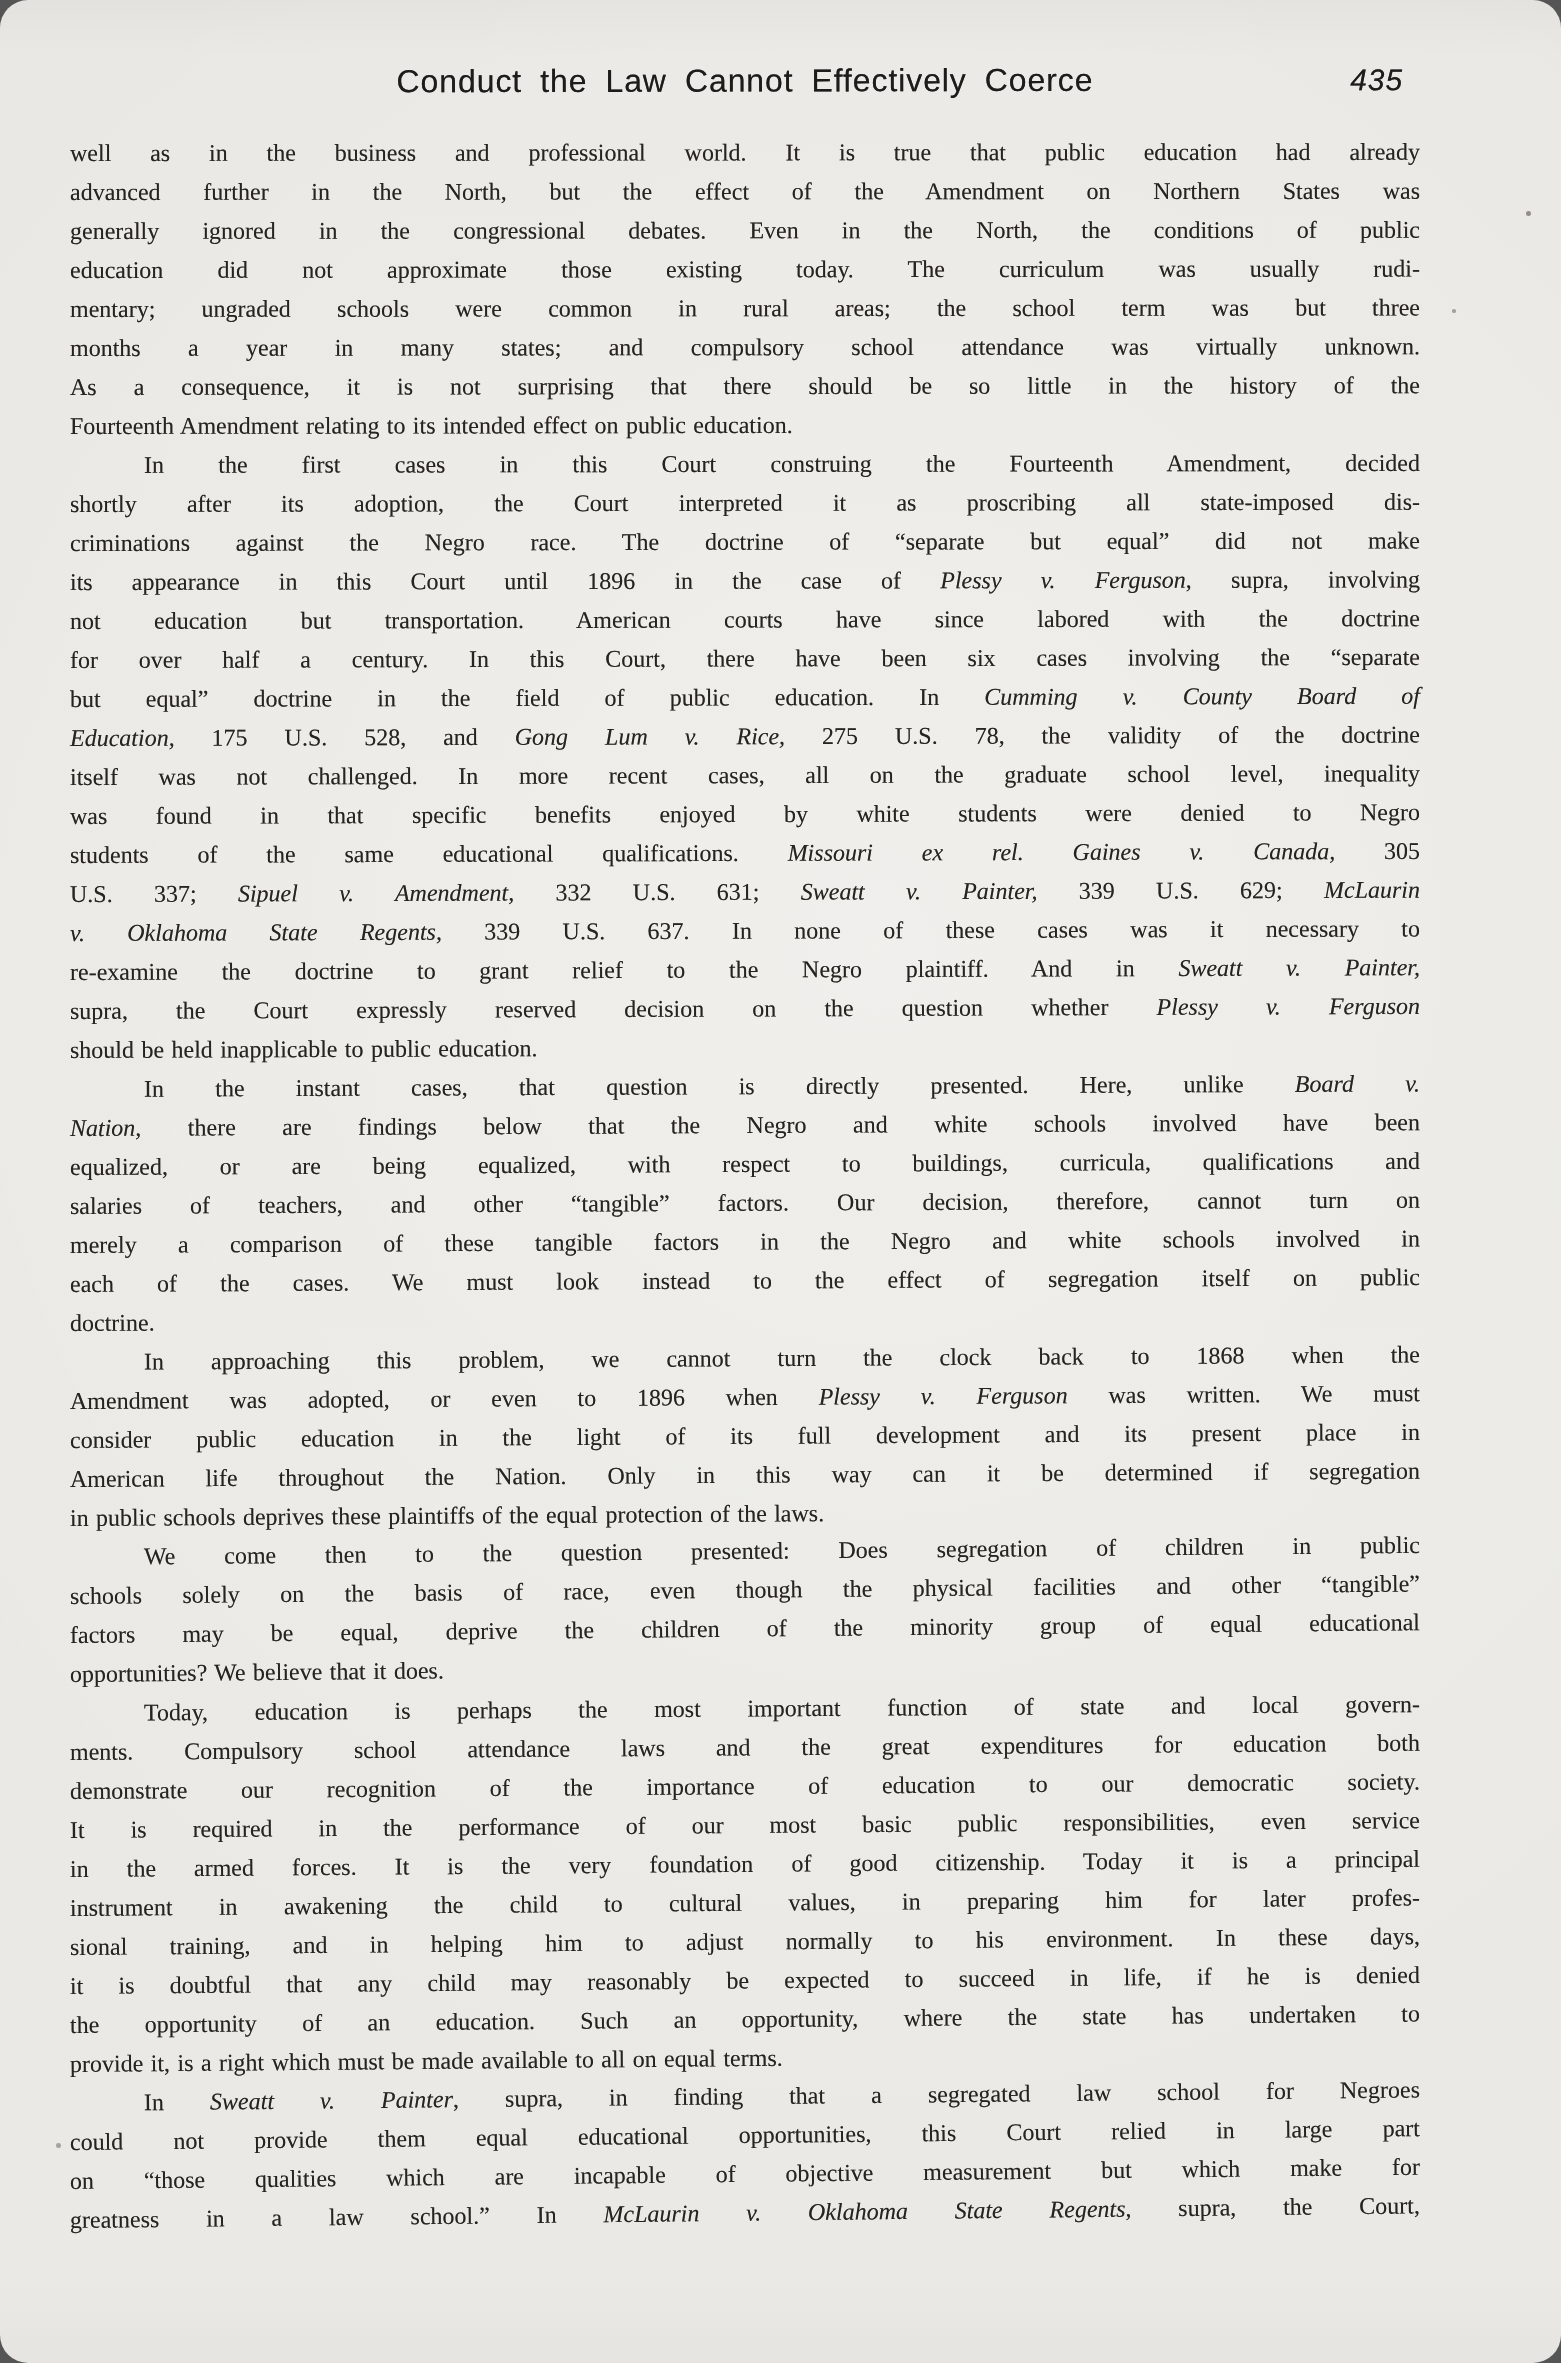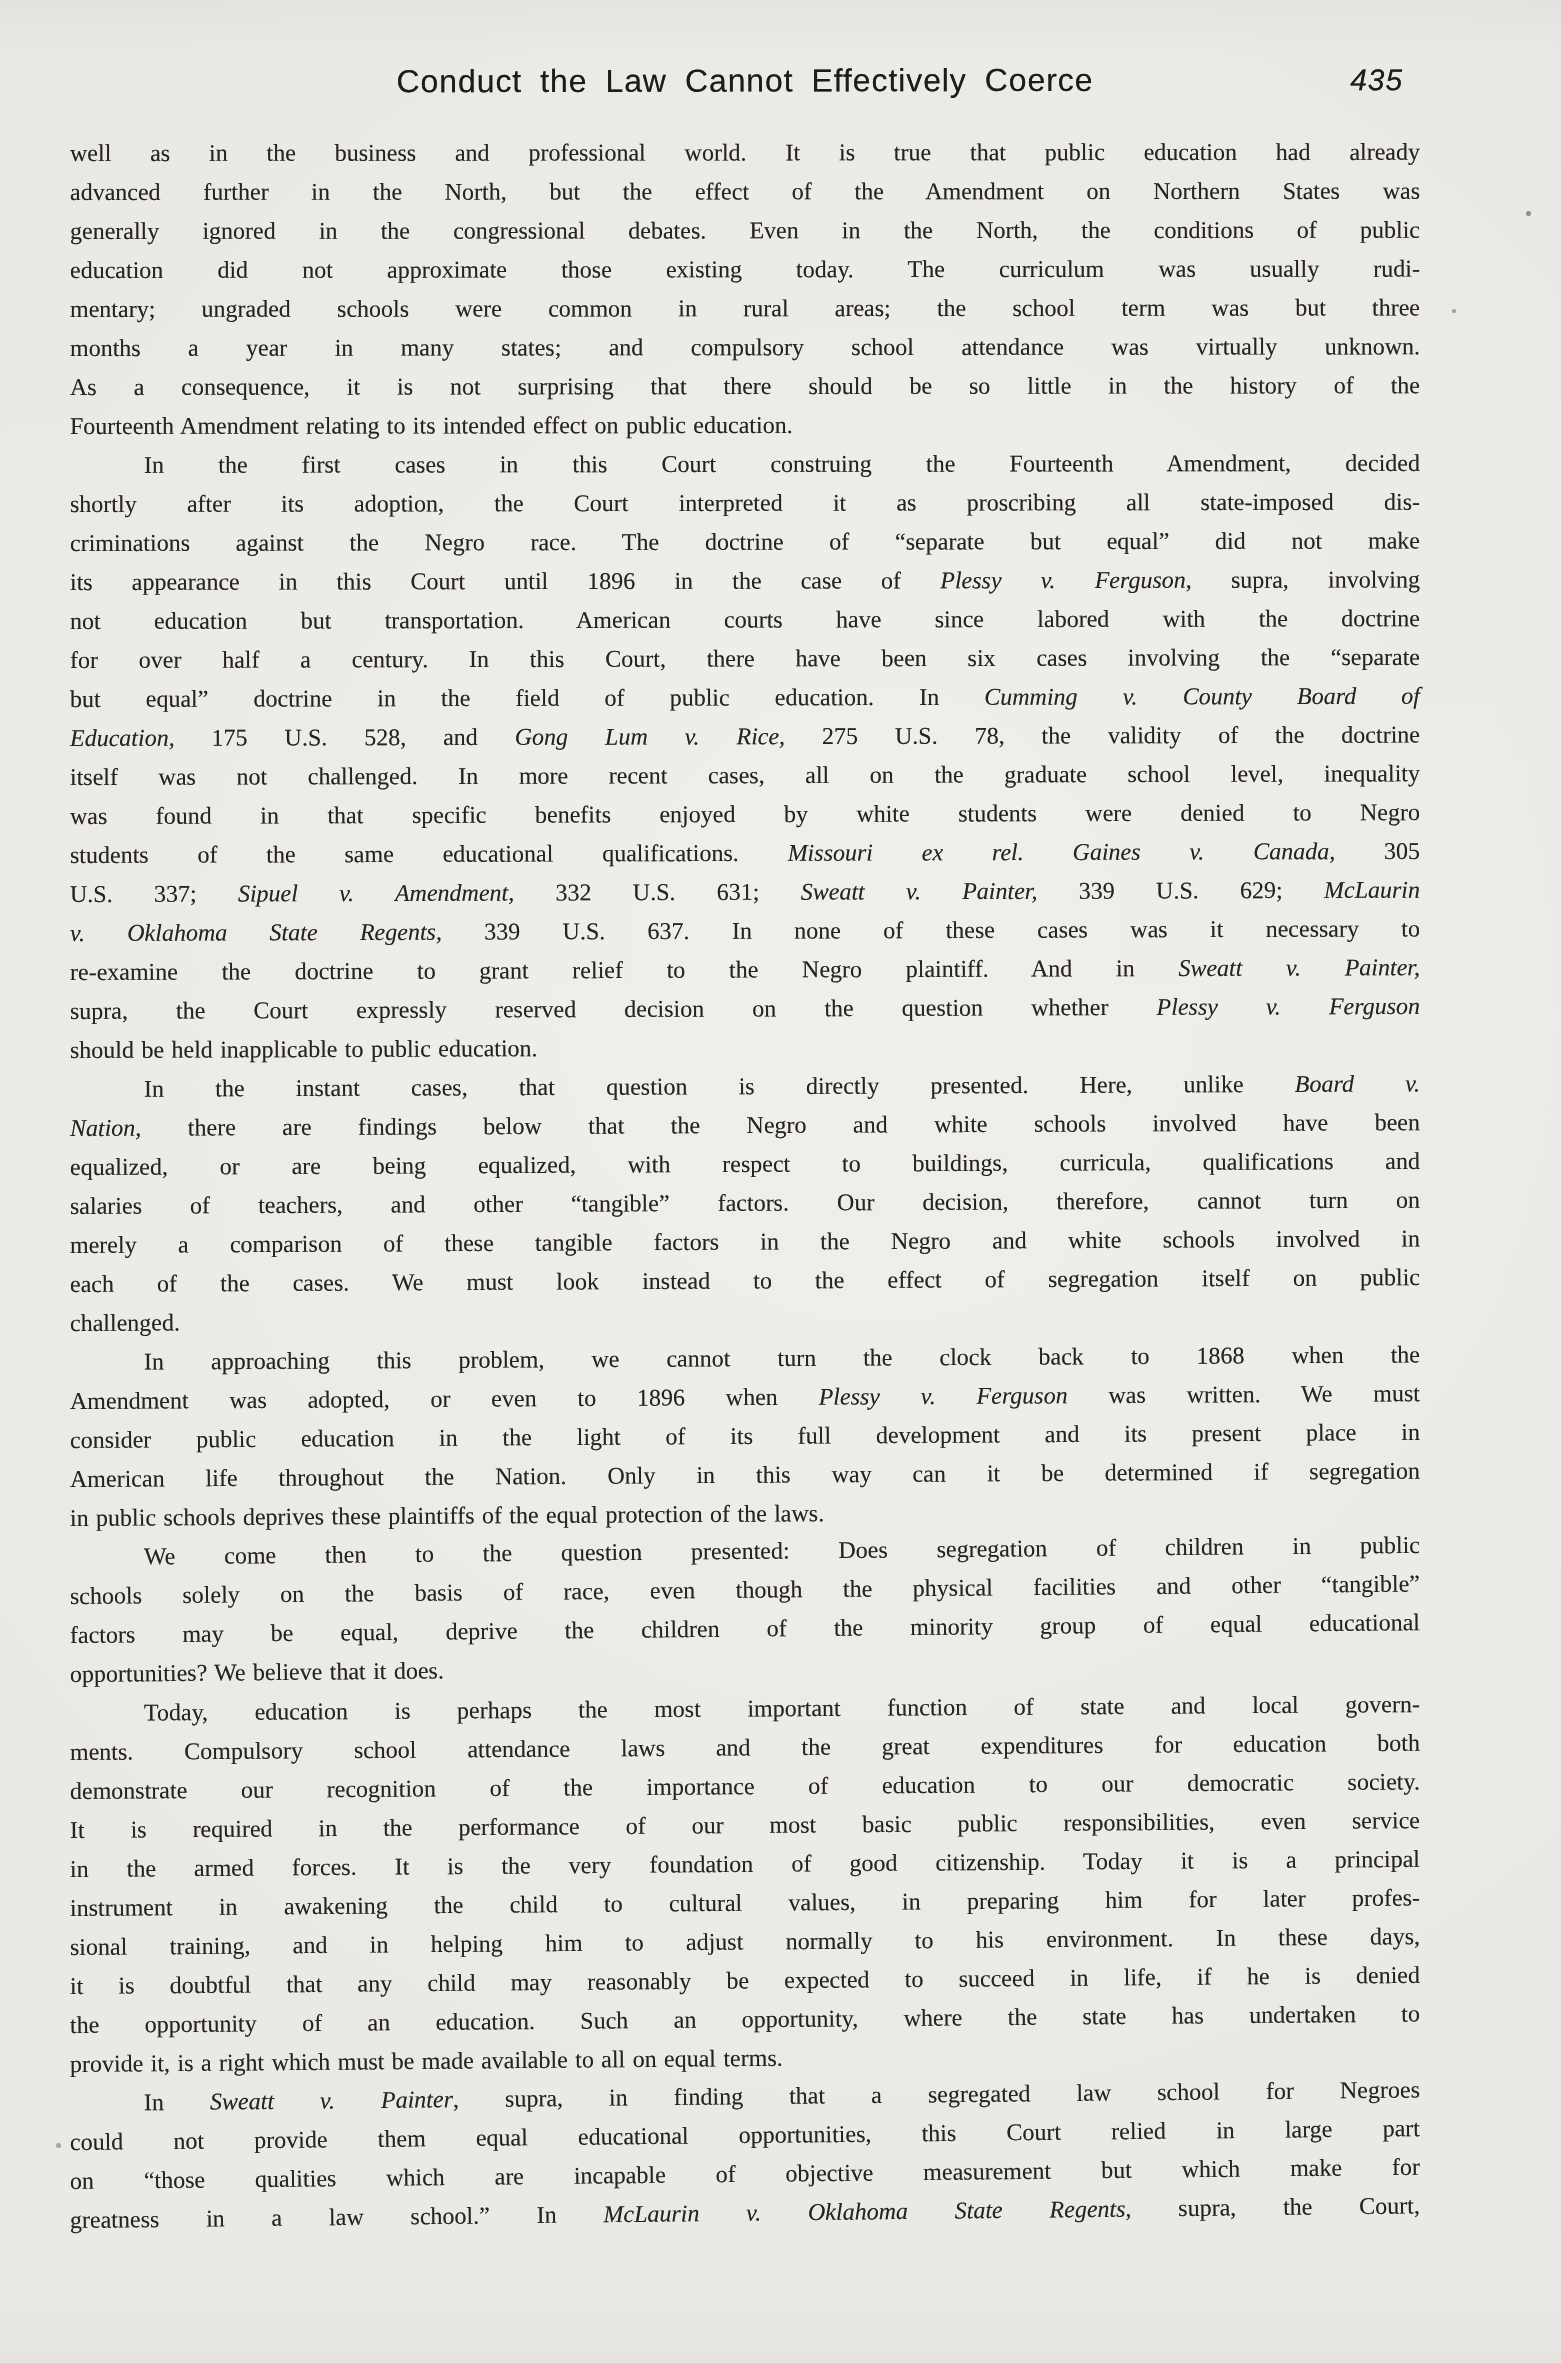--- a/index.html
+++ b/index.html
@@ -8,20 +8,21 @@
     position:relative;
     width:1561px;height:2363px;
     margin:0 auto;
     overflow:hidden;
     background:
       radial-gradient(ellipse 120% 85% at 56% 40%, rgba(255,255,255,0.30), rgba(255,255,255,0) 62%),
       linear-gradient(180deg, #e4e2de 0px, #eae8e4 56px, #eae9e5 2282px, #e6e4e0 2363px);
     background-color:var(--paper,#eae9e5);
     font-family:"Liberation Serif","DejaVu Serif",serif;
     color:var(--ink,#26241f);
+    border-radius:28px;
   }
   .content{
     position:absolute;left:70px;top:62px;width:1350px;
   }
   .pagehead{
     position:relative;height:41px;
     font-family:"Liberation Sans","DejaVu Sans",sans-serif;
     color:var(--header-ink,#1d1c1a);
     transform:rotate(-0.12deg);
     transform-origin:0 50%;
@@ -99,21 +100,21 @@
           <div class="line" style="transform: rotate(-0.216deg); transform-origin: 0px 60%;"><span>supra, the Court expressly reserved decision on the question whether </span><span class="it">Plessy v. Ferguson</span></div>
           <div class="line last" style="transform: rotate(-0.227deg); transform-origin: 0px 60%;"><span>should be held inapplicable to public education.</span></div>
         </div>
         <div class="para">
           <div class="line indent" style="transform: rotate(-0.238deg); transform-origin: 0px 60%;"><span>In the instant cases, that question is directly presented. Here, unlike </span><span class="it">Board v.</span></div>
           <div class="line" style="transform: rotate(-0.249deg); transform-origin: 0px 60%;"><span class="it">Nation,</span><span> there are findings below that the Negro and white schools involved have been</span></div>
           <div class="line" style="transform: rotate(-0.26deg); transform-origin: 0px 60%;"><span>equalized, or are being equalized, with respect to buildings, curricula, qualifications and</span></div>
           <div class="line" style="transform: rotate(-0.272deg); transform-origin: 0px 60%;"><span>salaries of teachers, and other “tangible” factors. Our decision, therefore, cannot turn on</span></div>
           <div class="line" style="transform: rotate(-0.283deg); transform-origin: 0px 60%;"><span>merely a comparison of these tangible factors in the Negro and white schools involved in</span></div>
           <div class="line" style="transform: rotate(-0.295deg); transform-origin: 0px 60%;"><span>each of the cases. We must look instead to the effect of segregation itself on public</span></div>
-          <div class="line last" style="transform: rotate(-0.307deg); transform-origin: 0px 60%;"><span>challenged.</span></div>
+          <div class="line last" style="transform: rotate(-0.307deg); transform-origin: 0px 60%;"><span>doctrine.</span></div>
         </div>
         <div class="para">
           <div class="line indent" style="transform: rotate(-0.319deg); transform-origin: 0px 60%;"><span>In approaching this problem, we cannot turn the clock back to 1868 when the</span></div>
           <div class="line" style="transform: rotate(-0.331deg); transform-origin: 0px 60%;"><span>Amendment was adopted, or even to 1896 when </span><span class="it">Plessy v. Ferguson</span><span> was written. We must</span></div>
           <div class="line" style="transform: rotate(-0.344deg); transform-origin: 0px 60%;"><span>consider public education in the light of its full development and its present place in</span></div>
           <div class="line" style="transform: rotate(-0.356deg); transform-origin: 0px 60%;"><span>American life throughout the Nation. Only in this way can it be determined if segregation</span></div>
           <div class="line last" style="transform: rotate(-0.369deg); transform-origin: 0px 60%;"><span>in public schools deprives these plaintiffs of the equal protection of the laws.</span></div>
         </div>
         <div class="para">
           <div class="line indent" style="transform: rotate(-0.517deg); transform-origin: 0px 60%;"><span>We come then to the question presented: Does segregation of children in public</span></div>

